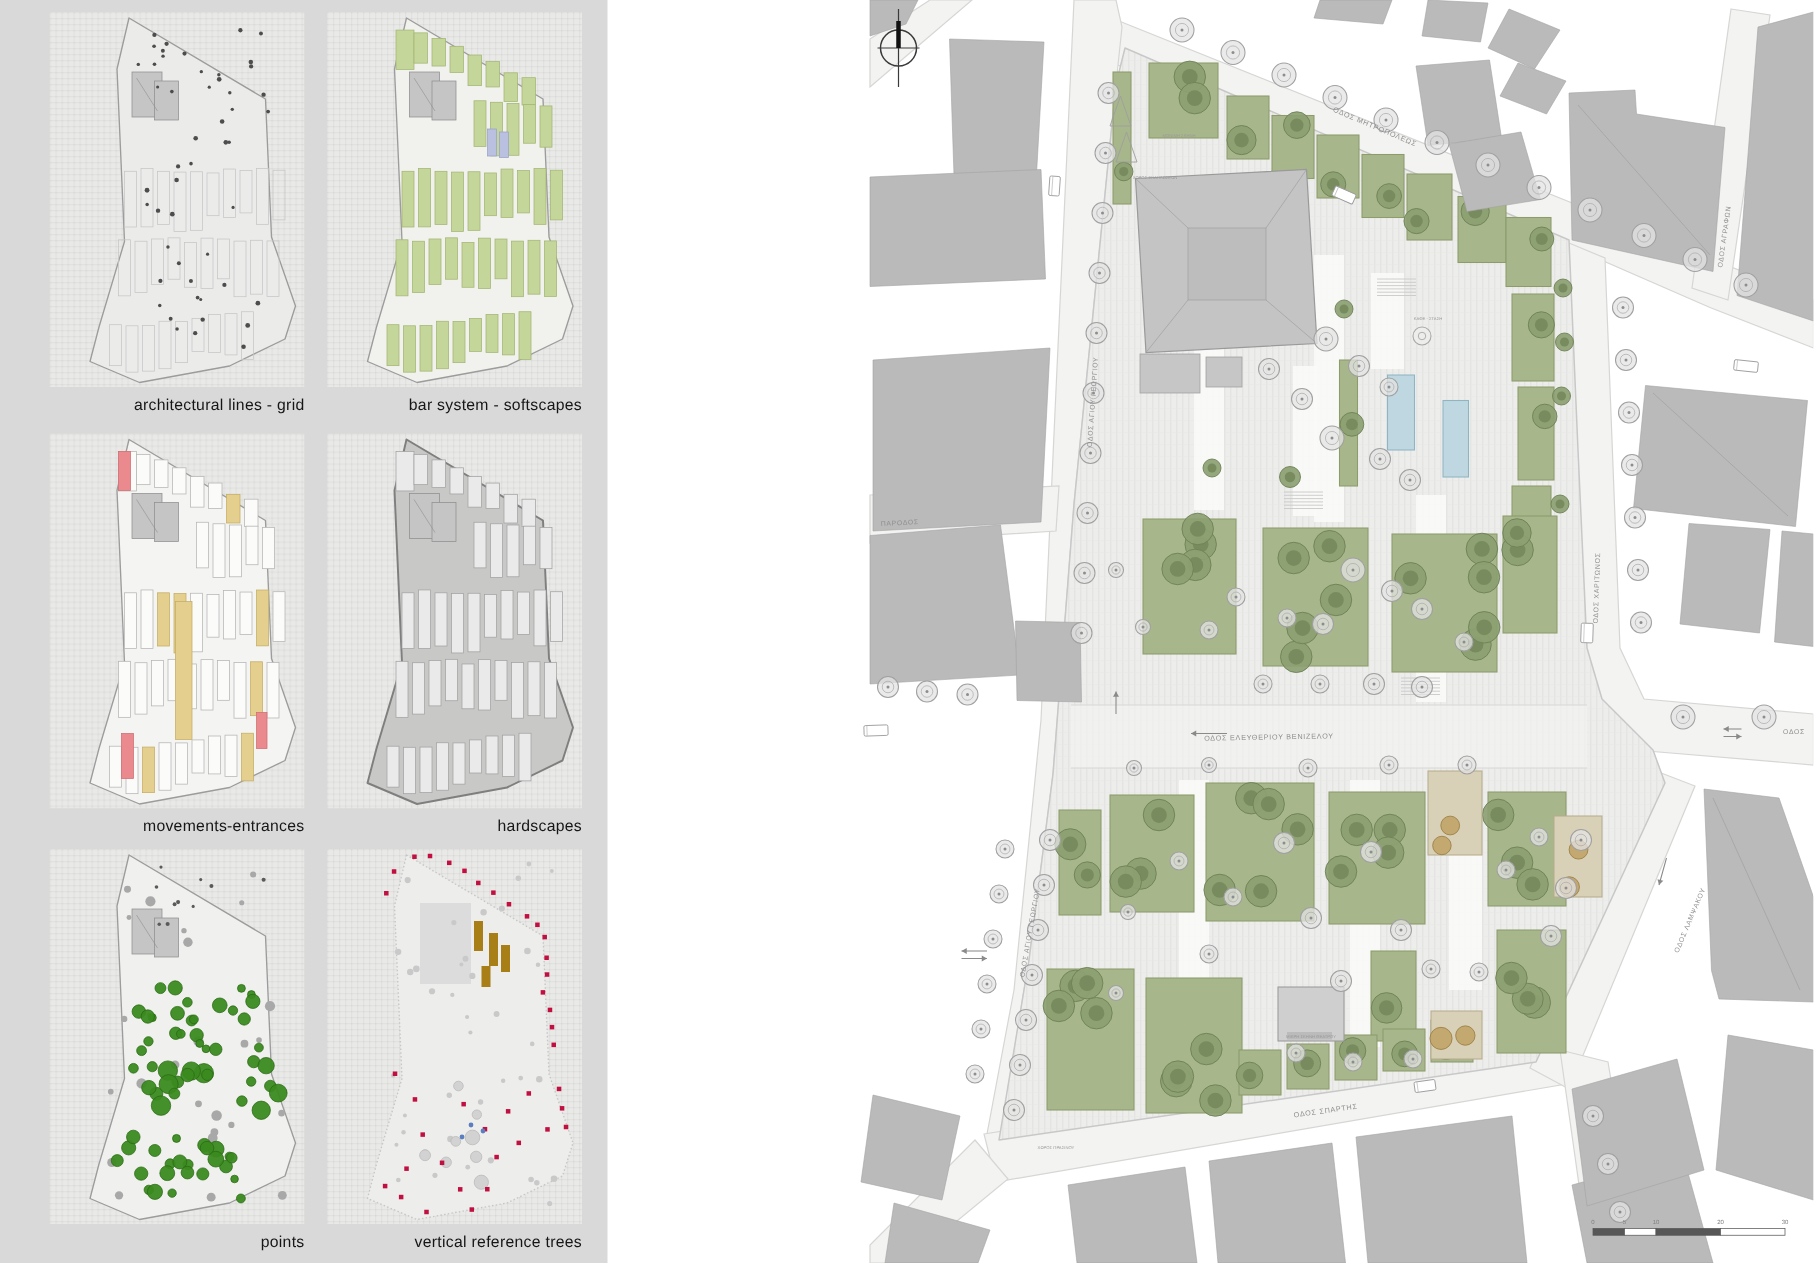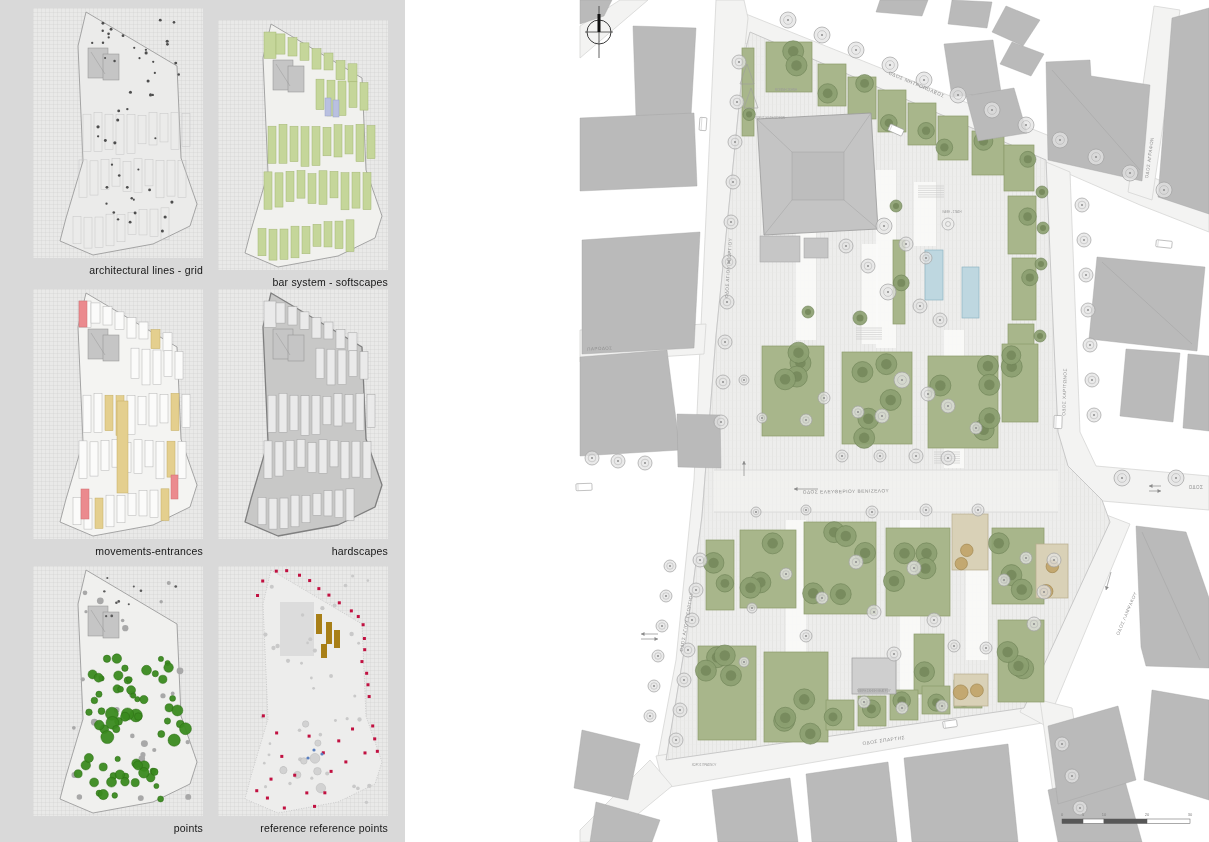--- a/index.html
+++ b/index.html
@@ -778,21 +778,21 @@
           <circle cx="73.51122096646577" cy="195.66543145105243" r="1.1486097522545606" fill="#4d4d4d"></circle>
           <circle cx="102.106316187419" cy="205.0395868276246" r="1.4461975750513376" fill="#4d4d4d"></circle>
           <circle cx="73.93641160801053" cy="179.26097807986662" r="1.3833680691197516" fill="#4d4d4d"></circle>
           <circle cx="80.780043695122" cy="204.5259616826661" r="1.3072244805283844" fill="#4d4d4d"></circle>
           <circle cx="105.3873982373625" cy="161.4622342963703" r="1.0677558977156878" fill="#4d4d4d"></circle>
           <circle cx="97.12040471844375" cy="214.15017132181674" r="1.4252394509501756" fill="#4d4d4d"></circle>
           <circle cx="98.72983469162136" cy="190.3413558327593" r="1.2433184860739857" fill="#4d4d4d"></circle>
         </svg>
       <figcaption style="color: rgb(22, 22, 22);">architectural lines - grid</figcaption>
     </figure>
-    <figure class="thumb" style="left:218px;top:20px">
+    <figure class="thumb" style="left:218px;top:8px">
       <svg id="mini1" width="170" height="250">
           <defs>
             <pattern id="mg1" width="4" height="4" patternUnits="userSpaceOnUse">
               <path d="M0,0.5H4 M0.5,0V4" stroke="rgba(110,110,110,0.12)" stroke-width="0.5" fill="none"></path>
             </pattern>
           </defs>
           <rect x="0" y="0" width="170" height="250" fill="#e9e9e8"></rect>
           <rect x="0" y="0" width="170" height="250" fill="url(#mg1)"></rect>
           <path d="M53,4L144,58L148,150L164,196L157,218L120,236L60,247L27,233L33,210L50,153L45,38Z" fill="#f1f1ee" stroke="#9c9c9c" stroke-width="0.9" stroke-linejoin="round"></path>
           <rect x="46" y="12.046819012612104" width="12" height="26.247833030298352" fill="#c5d69a" stroke="#a3b673" stroke-width="0.5"></rect>
@@ -1184,16 +1184,16 @@
           <rect x="37.24028282612562" y="223.22210153914057" width="3" height="3" fill="#c11040"></rect>
           <rect x="47.93104785052128" y="230.53103904728778" width="3" height="3" fill="#c11040"></rect>
           <rect x="87.30086137447506" y="225.39095485792495" width="3" height="3" fill="#c11040"></rect>
           <rect x="105.3532356438227" y="225.30427605682053" width="3" height="3" fill="#c11040"></rect>
           <rect x="64.83752925507724" y="240.49176285089925" width="3" height="3" fill="#c11040"></rect>
           <rect x="95.02173576015048" y="238.86646397667937" width="3" height="3" fill="#c11040"></rect>
           <circle cx="96" cy="184" r="1.6" fill="#5a7fc0"></circle>
           <circle cx="104" cy="188" r="1.6" fill="#5a7fc0"></circle>
           <circle cx="90" cy="192" r="1.6" fill="#5a7fc0"></circle>
         </svg>
-      <figcaption style="color: rgb(22, 22, 22);">reference reference points</figcaption>
+      <figcaption style="color: rgb(22, 22, 22);">vertical reference trees</figcaption>
     </figure>
   </div>
 </div>
 
 </body></html>

